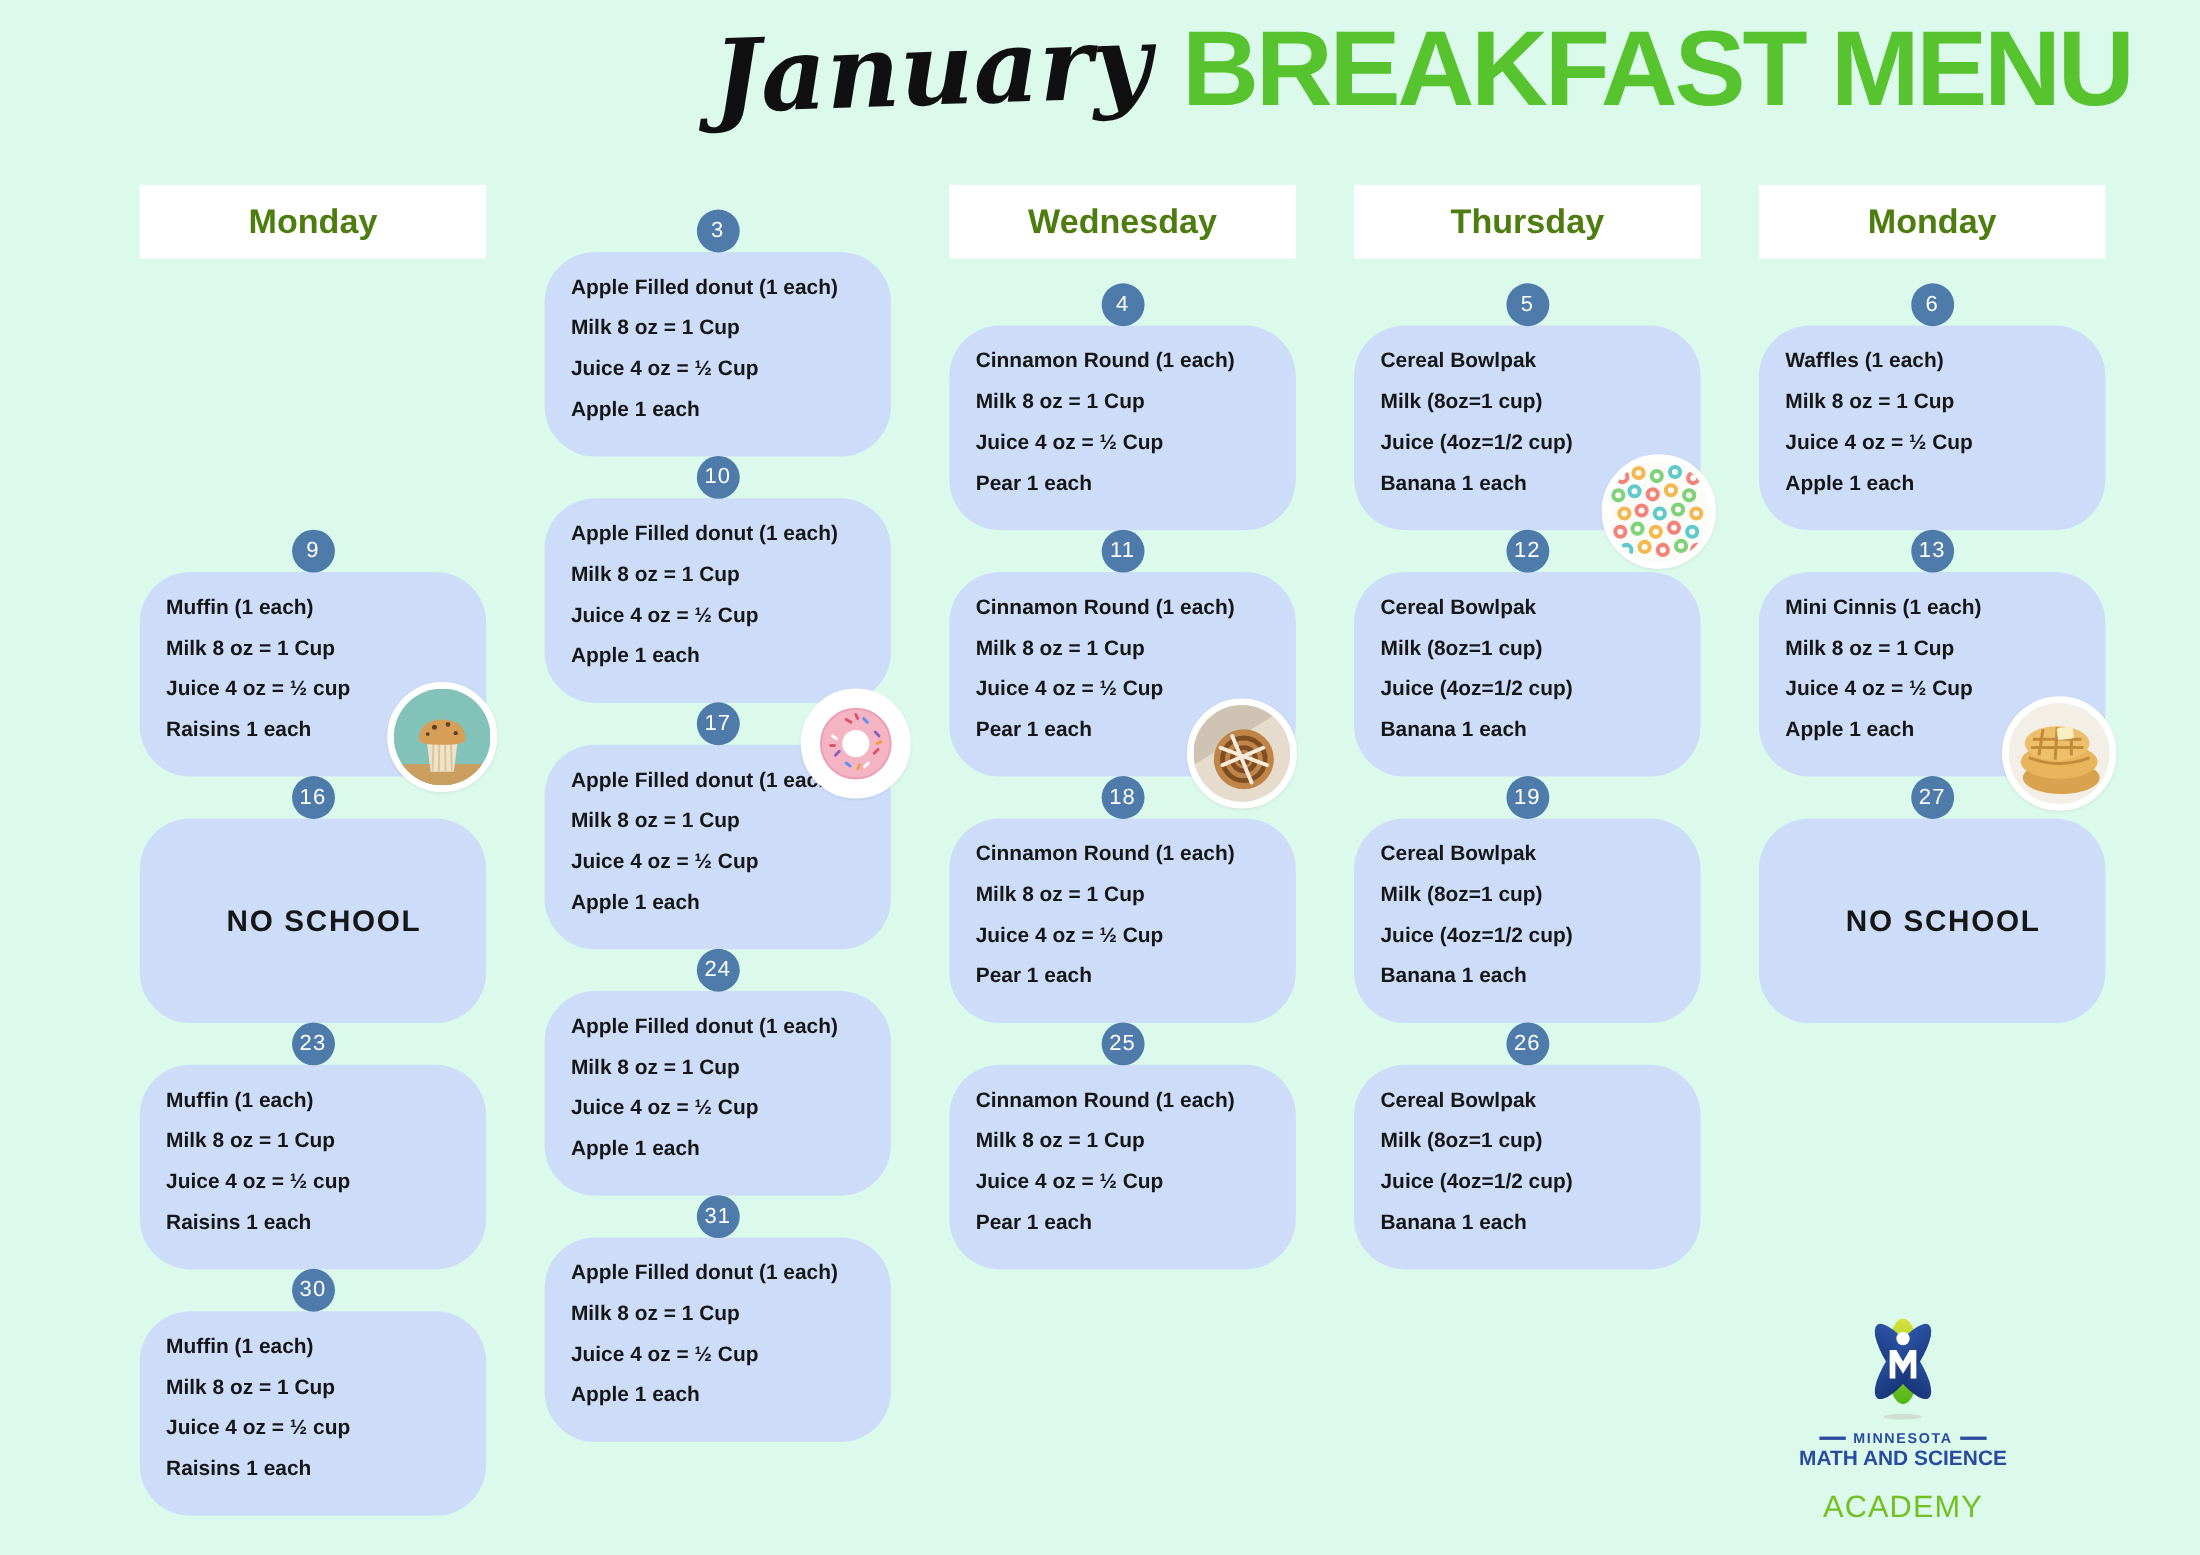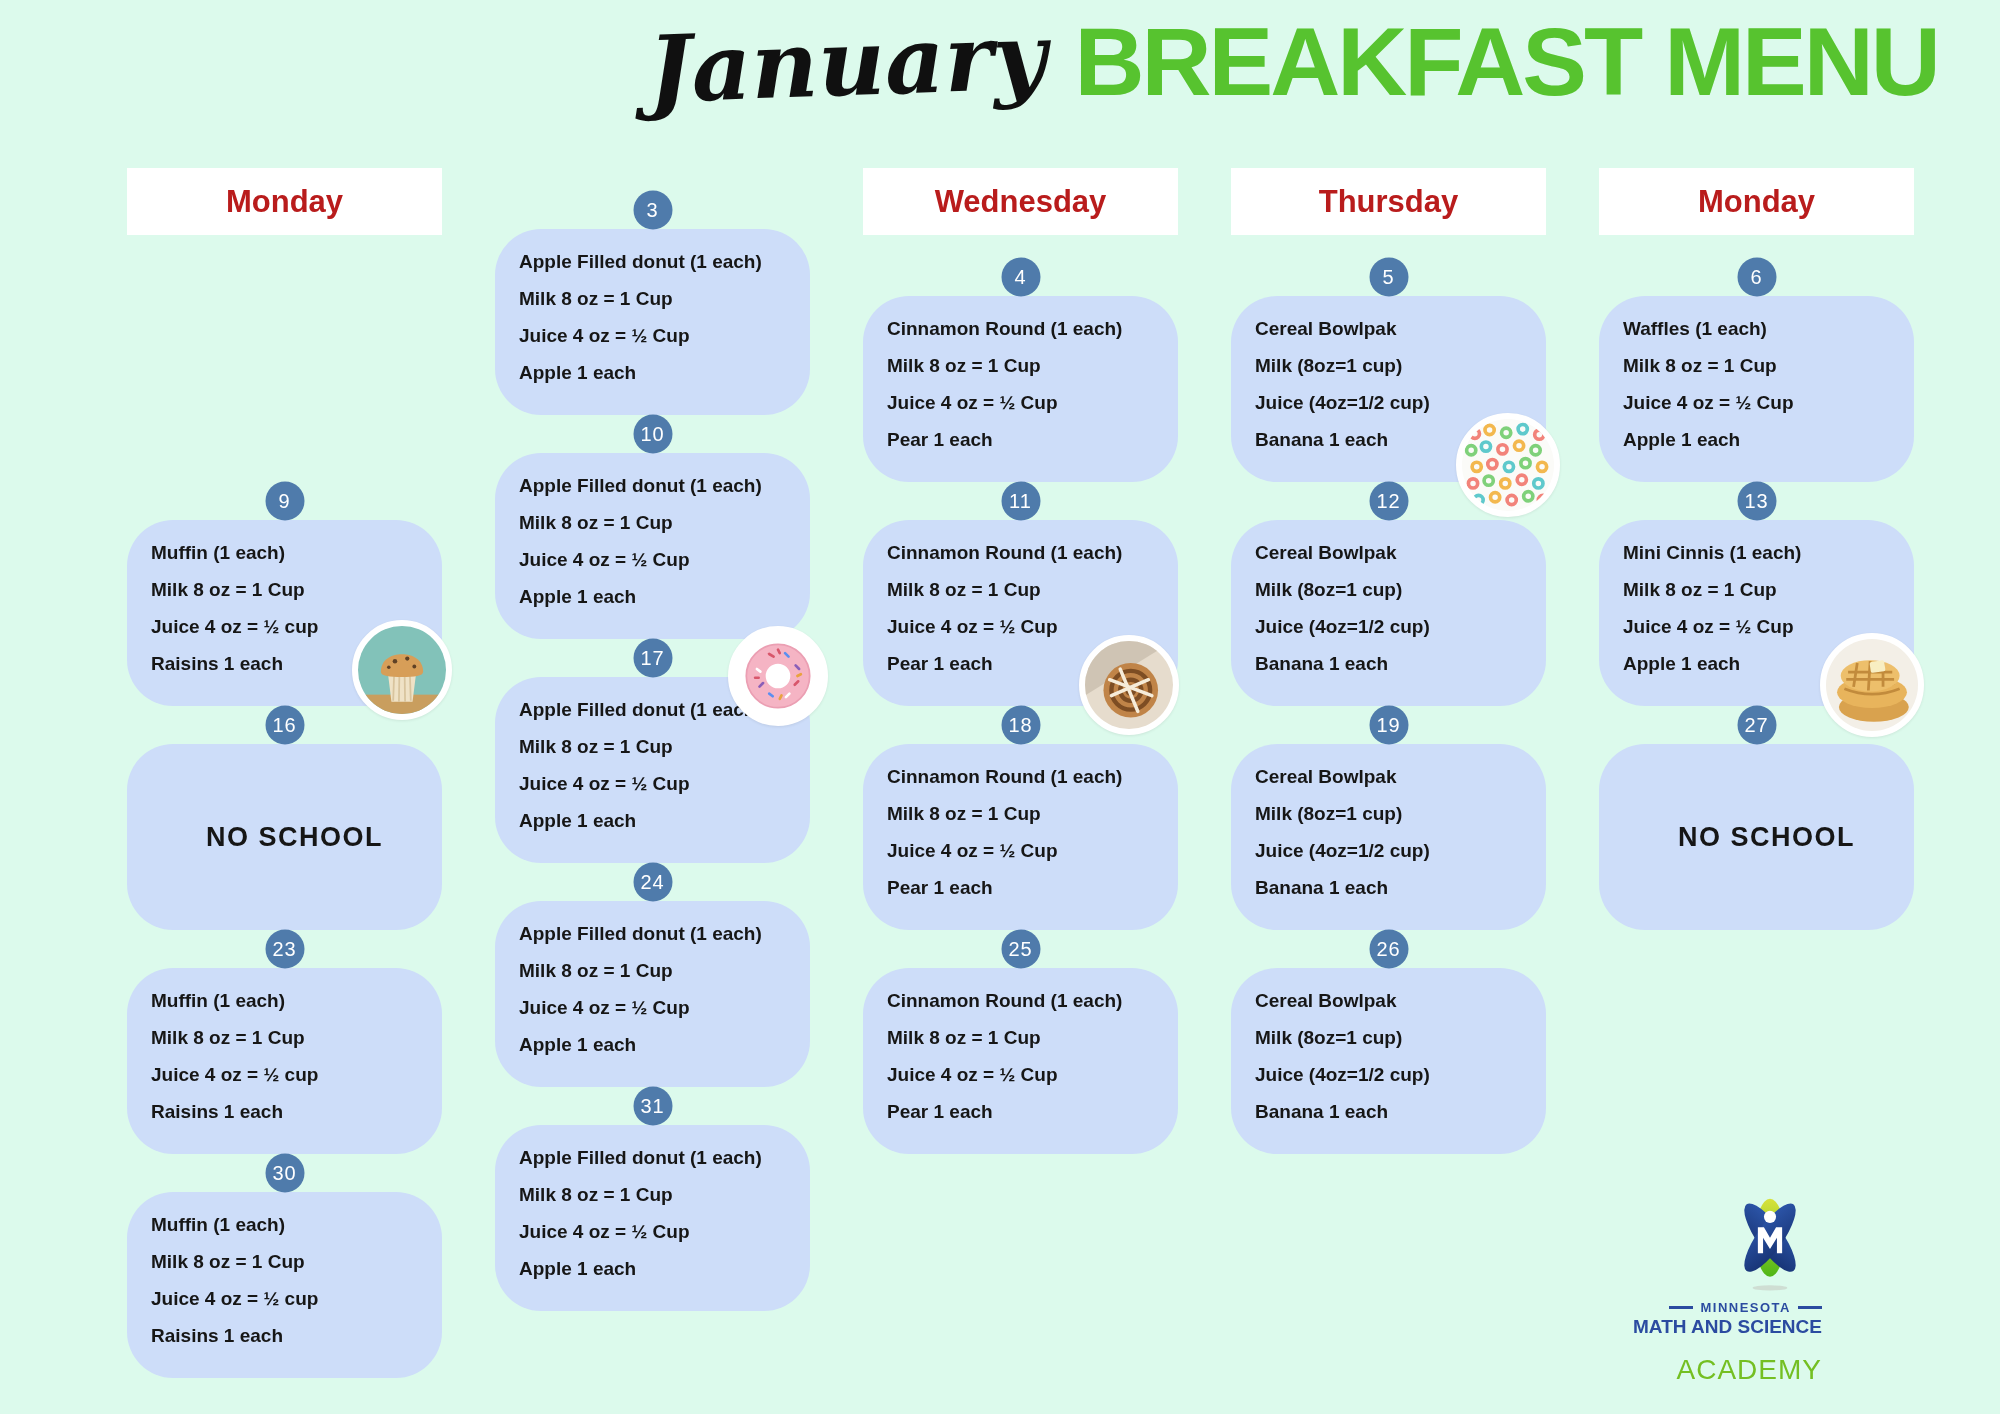--- a/index.html
+++ b/index.html
@@ -31,21 +31,21 @@
   
   #calendar{
     position:absolute;left:127px;top:168px;
     display:grid;grid-template-columns:repeat(5,315px);
     column-gap:53px;
   }
   .col{display:flex;flex-direction:column;}
   .day-header{
     height:67px;background:#ffffff;
     display:flex;align-items:center;justify-content:center;
-    font-size:31px;font-weight:700;color:#b91c1c;
+    font-size:31px;font-weight:700;color:#4d7c0f;
   }
   .cell{height:224px;position:relative;}
   .cell.first{margin-top:23px;}
   .card{
     position:absolute;left:0;right:0;top:38px;bottom:0;
     background:#cdddf9;border-radius:46px;
   }
   .badge{
     position:absolute;top:19px;left:50%;transform:translate(-50%,-50%);
     width:39px;height:39px;border-radius:50%;
@@ -70,21 +70,21 @@
     position:absolute;border-radius:50%;
     border:6px solid #ffffff;overflow:hidden;z-index:5;
     background:#fff;
     box-shadow:0 1px 3px rgba(0,0,0,.08);
   }
   .photo svg{display:block;width:100%;height:100%;}
 
   
   .logo{
     position:absolute;left:1638px;top:1186px;width:184px;
-    display:flex;flex-direction:column;align-items:flex-end;z-index:4;
+    display:flex;flex-direction:column;align-items:center;z-index:4;
   }
   .logo svg{width:104px;height:112px;}
   .logo-line1{
     margin-top:2px;display:flex;align-items:center;gap:7px;
     color:#2b4ba0;font-weight:700;font-size:13px;letter-spacing:1.5px;
   }
   .logo-line1 .rule{width:24px;height:3px;background:#2b4ba0;}
   .logo-line2{color:#2b4ba0;font-weight:700;font-size:19px;letter-spacing:0px;margin-top:1px;white-space:nowrap;}
   .logo-line3{color:#74bf22;font-weight:400;font-size:28px;letter-spacing:1px;margin-top:16px;}
 </style>

